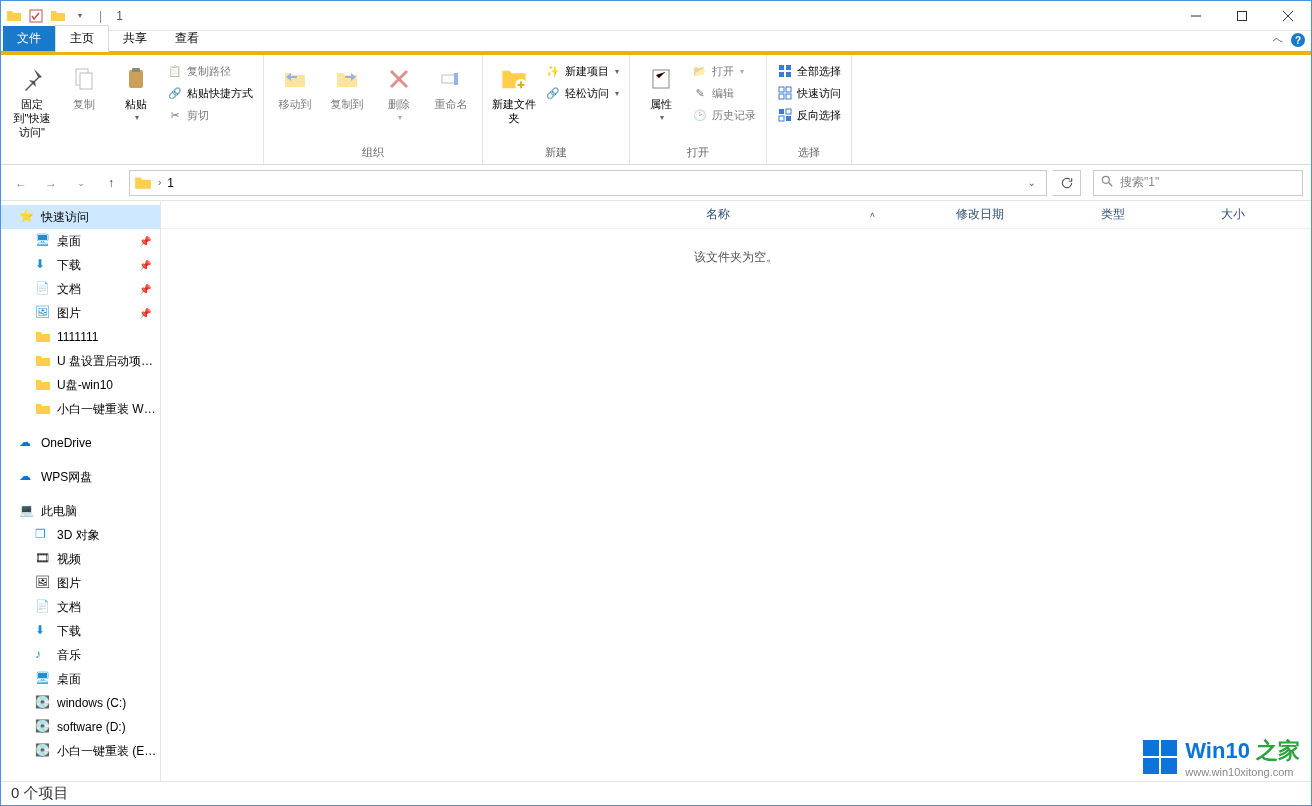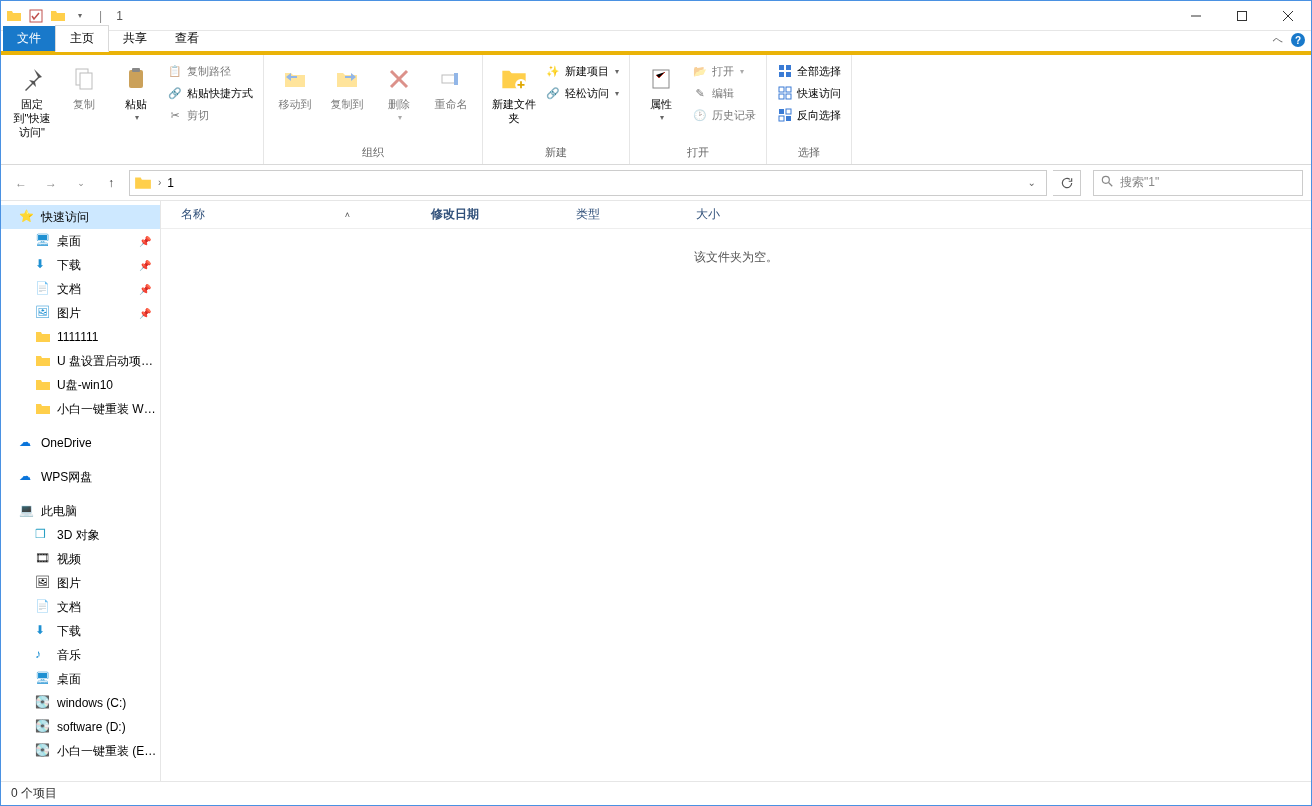--- a/index.html
+++ b/index.html
@@ -60,31 +60,31 @@
 .tree { width: 160px; border-right: 1px solid #e6e6e6; overflow-y: auto; padding-top: 4px; }
 .tree-item { display: flex; align-items: center; height: 24px; padding-left: 18px; gap: 6px; font-size: 12px; white-space: nowrap; overflow: hidden; position: relative; }
 .tree-item.level2 { padding-left: 34px; }
 .tree-item.active { background: #cde8ff; }
 .tree-item .pin { position: absolute; right: 8px; color: #777; font-size: 10px; }
 .tree-spacer { height: 10px; }
 .ticon { width: 16px; height: 16px; flex-shrink: 0; }
 
 
 .content { flex: 1; display: flex; flex-direction: column; }
-.cols { height: 28px; display: flex; align-items: center; border-bottom: 1px solid #eee; font-size: 12px; color: #30507a; }
+.cols { height: 28px; display: flex; align-items: center; border-bottom: 1px solid #eee; font-size: 12px; color: #30507a; justify-content: flex-end; }
 .col { padding: 0 10px; border-right: 1px solid transparent; }
 .col.name   { width: 260px; padding-left: 20px; display:flex; align-items:center; justify-content:space-between; }
-.col.date   { width: 145px; font-weight: bold; }
+.col.date   { width: 145px; }
 .col.type   { width: 120px; }
 .col.size   { width: 100px; }
 .sort-caret { font-size: 9px; color: #555; margin-right: 60px; }
 .empty { flex: 1; display: flex; justify-content: center; padding-top: 20px; color: #555; font-size: 12px; }
 
 
-.status { height: 24px; border-top: 1px solid #e6e6e6; display: flex; align-items: center; padding: 9px 10px; font-size: 12px; color: #333; }
+.status { height: 24px; border-top: 1px solid #e6e6e6; display: flex; align-items: center; padding: 9px 10px; font-size: 15px; color: #333; }
 
 
 .watermark { position: absolute; right: 12px; bottom: 28px; display: flex; align-items: center; gap: 8px; }
 .watermark .logo { display: grid; grid-template-columns: repeat(2, 16px); grid-template-rows: repeat(2, 16px); gap: 2px; }
 .watermark .logo div { background: #0a74da; }
 .watermark .txt { display: flex; flex-direction: column; }
 .watermark .t1 { font-size: 22px; color: #0a74da; font-weight: 600; }
 .watermark .t1 span { color: #2aa43b; }
 .watermark .t2 { font-size: 11px; color: #888; }
 
@@ -488,14 +488,26 @@
         <div class="col size">大小</div>
       </div>
       <div class="empty">该文件夹为空。</div>
     </div>
   </div>
 
   <div class="status">
     <span>0 个项目</span>
   </div>
 
+  <div class="watermark">
+    <div class="logo">
+        <div></div>
+        <div></div>
+        <div></div>
+        <div></div>
+      </div>
+    <div class="txt">
+      <div class="t1"><span style="color:#0a74da">Win10</span> <span>之家</span></div>
+      <div class="t2">www.win10xitong.com</div>
+    </div>
+  </div>
 
 </div>
 
 </body></html>

